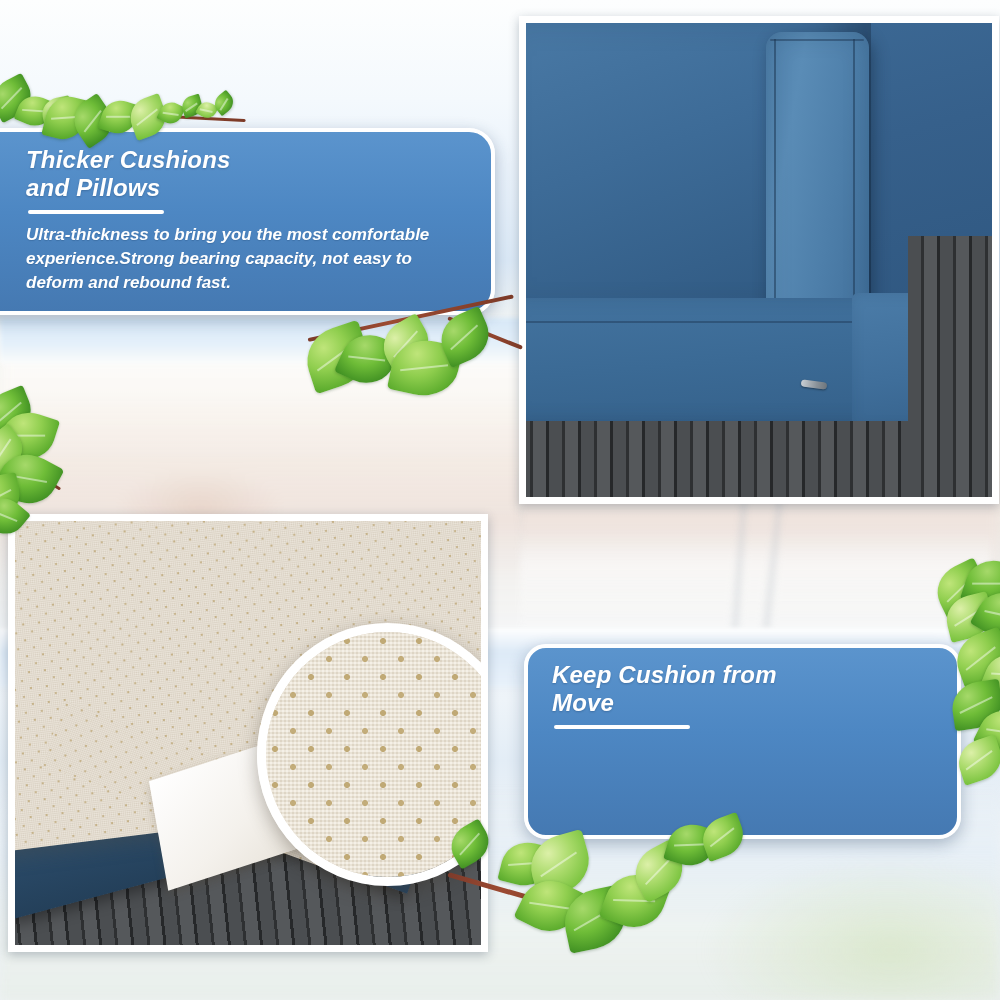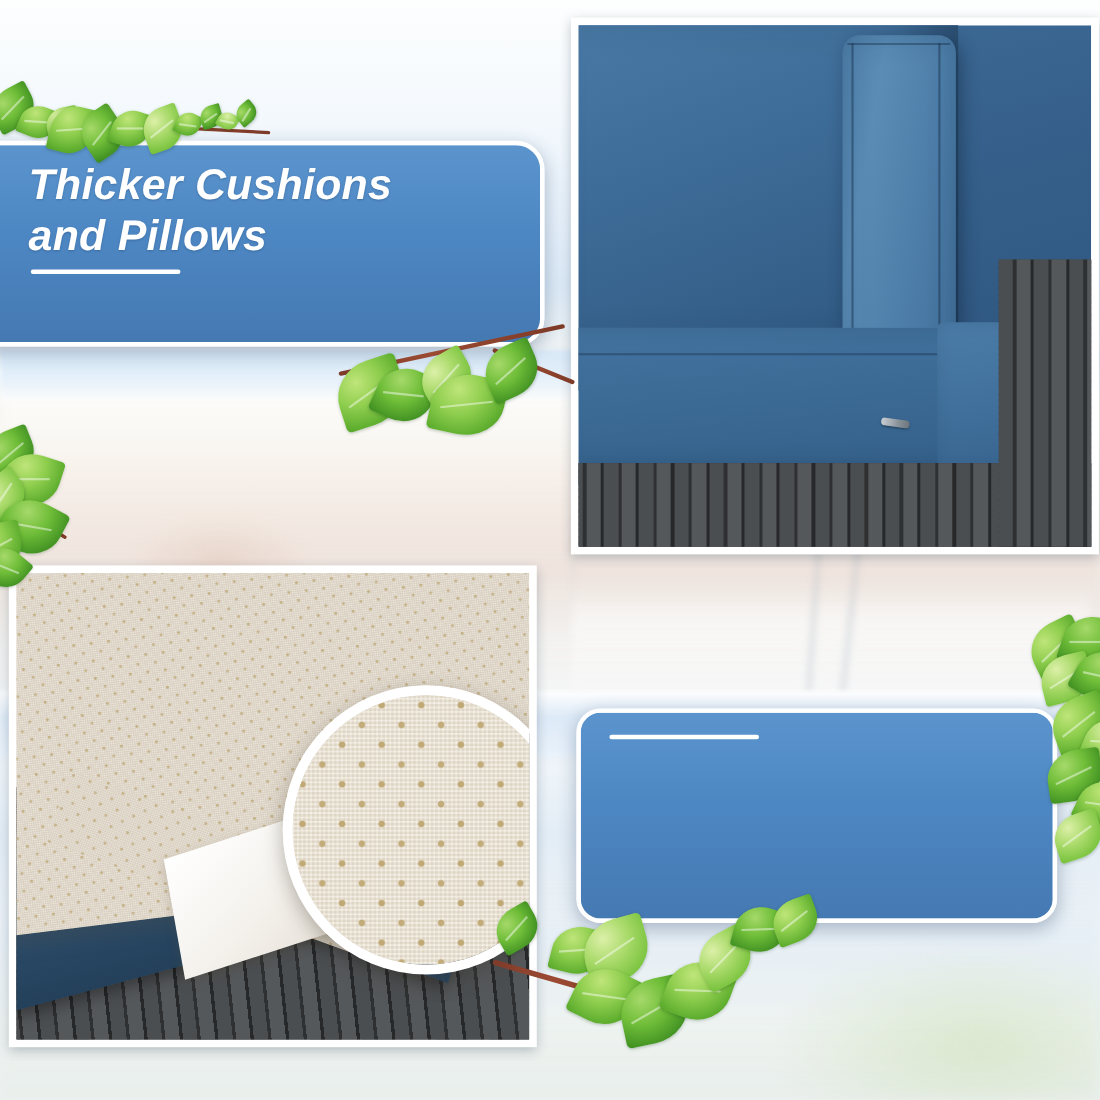--- a/index.html
+++ b/index.html
@@ -336,21 +336,21 @@
     top: 644px;
     width: 437px;
     height: 195px;
     border-radius: 22px;
     padding: 13px 20px 13px 24px;
   }
   .panel h2 {
     margin: 0;
     font-style: italic;
     font-weight: bold;
-    font-size: 39px;
+    font-size: 24px;
     line-height: 1.18;
     letter-spacing: 0.2px;
     text-shadow: 0 1px 2px rgba(20,50,85,0.30);
     white-space: pre-line;
   }
   .panel .rule {
     width: 136px;
     height: 4px;
     background: #ffffff;
     border-radius: 2px;
@@ -439,23 +439,26 @@
       <div class="pb-magnifier">
         <div class="zoomfab"></div>
       </div>
     </div>
   </div>
 
   <div class="panel" id="panel-thicker">
     <h2>Thicker Cushions
 and Pillows</h2>
     <div class="rule"></div>
+    <p>Ultra-thickness to bring you the most comfortable experience.Strong bearing capacity, not easy to deform and  rebound fast.</p>
   </div>
 
   <div class="panel" id="panel-keep">
+    <h2>Keep Cushion from
+Move</h2>
     <div class="rule"></div>
   </div>
 
   <div class="vine" style="left:-10px; top:70px; width:260px; height:70px;">
     <div class="stem" style="left:6px; top:36px; width:250px; height:3px; transform:rotate(3deg);"></div>
     <div class="leaf dark" style="left:2px;  top:10px; width:40px; height:36px; transform:rotate(-28deg);"></div>
     <div class="leaf" style="left:28px; top:26px; width:34px; height:30px; transform:rotate(22deg);"></div>
     <div class="leaf pale" style="left:52px; top:28px; width:30px; height:28px; transform:rotate(-12deg);"></div>
     <div class="leaf" style="left:56px; top:26px; width:40px; height:44px; transform:rotate(14deg);"></div>
     <div class="leaf dark" style="left:84px; top:30px; width:38px; height:42px; transform:rotate(-34deg);"></div>

